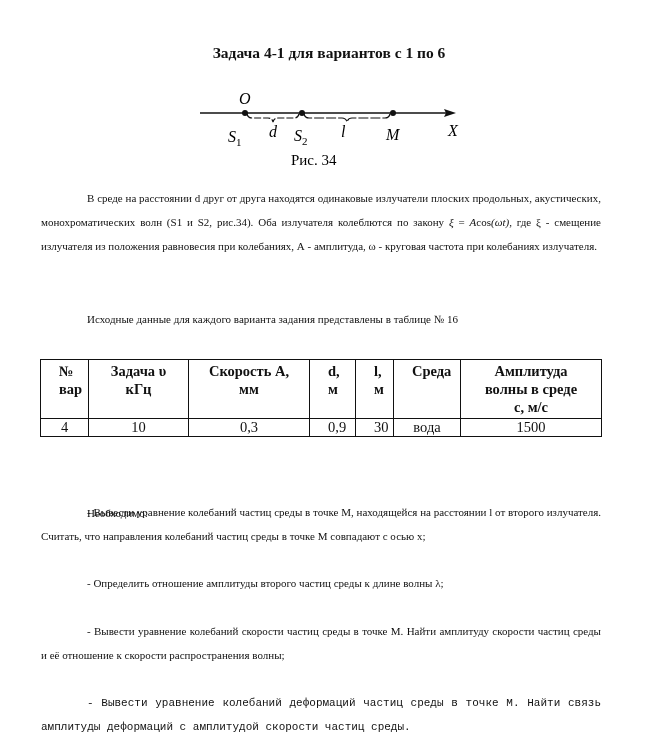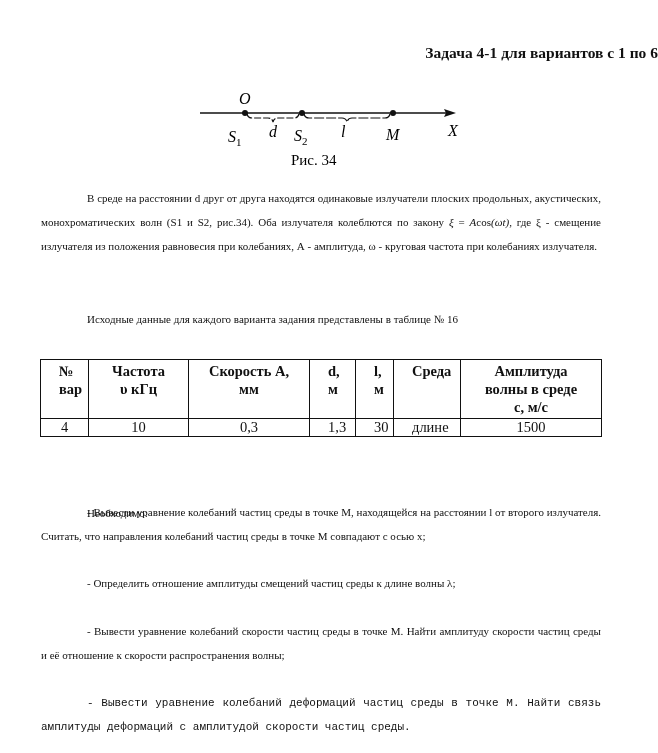--- a/index.html
+++ b/index.html
@@ -3,21 +3,21 @@
 <meta charset="utf-8">
 <style>
   html, body { margin: 0; padding: 0; background: #ffffff; }
   body {
     width: 658px; height: 753px; position: relative; overflow: hidden;
     font-family: "Liberation Serif", "DejaVu Serif", serif;
     color: #111;
   }
   .title {
     position: absolute; left: 0; width: 658px; top: 44px;
-    text-align: right; font-weight: bold; font-size: 15.5px;
+    text-align: center; font-weight: bold; font-size: 15.5px;
   }
   .figure { position: absolute; left: 190px; top: 84px; width: 290px; height: 90px; }
   .figure svg { width: 290px; height: 90px; display: block; }
   .figure text { font-family: "Liberation Serif", serif; }
 
   .para {
     position: absolute; left: 41px; width: 560px;
     font-size: 11px; line-height: 24px; text-align: justify;
     text-align-last: auto;
   }
@@ -75,42 +75,42 @@
       <col style="width:100px">
       <col style="width:121px">
       <col style="width:46px">
       <col style="width:38px">
       <col style="width:67px">
       <col style="width:141px">
   </colgroup>
   <thead>
     <tr>
       <th>№ вар</th>
-      <th>Частота υ кГц</th>
+      <th>Задача υ кГц</th>
       <th>Скорость А, мм</th>
       <th>d, м</th>
       <th>l, м</th>
       <th>Среда</th>
       <th>Амплитуда волны в среде с, м/с</th>
     </tr>
   </thead>
   <tbody>
     <tr>
       <td>4</td>
       <td>10</td>
       <td>0,3</td>
-      <td>1,3</td>
+      <td>0,9</td>
       <td>30</td>
-      <td>длине</td>
+      <td>вода</td>
       <td>1500</td>
     </tr>
   </tbody>
 </table>
 
 <div class="para" style="top:482px;margin-top:19px;"><span class="indent"></span><span>Необходимо:</span></div>
 
 <div class="para" style="top:500px;"><span class="indent"></span><span>- Вывести уравнение колебаний частиц среды в точке М, находящейся на расстоянии l от второго излучателя. Считать, что направления колебаний частиц среды в точке М совпадают с осью x;</span></div>
 
-<div class="para" style="top:571px;"><span class="indent"></span><span>- Определить отношение амплитуды смещений частиц среды к длине волны λ;</span></div>
+<div class="para" style="top:571px;"><span class="indent"></span><span>- Определить отношение амплитуды второго частиц среды к длине волны λ;</span></div>
 
 <div class="para" style="top:619px;"><span class="indent"></span><span>- Вывести уравнение колебаний скорости частиц среды в точке М. Найти амплитуду скорости частиц среды и её отношение к скорости распространения волны;</span></div>
 
 <div class="para" style="top:691px;font-family:Liberation Mono, monospace;"><span class="indent"></span><span>- Вывести уравнение колебаний деформаций частиц среды в точке М. Найти связь амплитуды деформаций с амплитудой скорости частиц среды.</span></div>
 
 </body></html>

